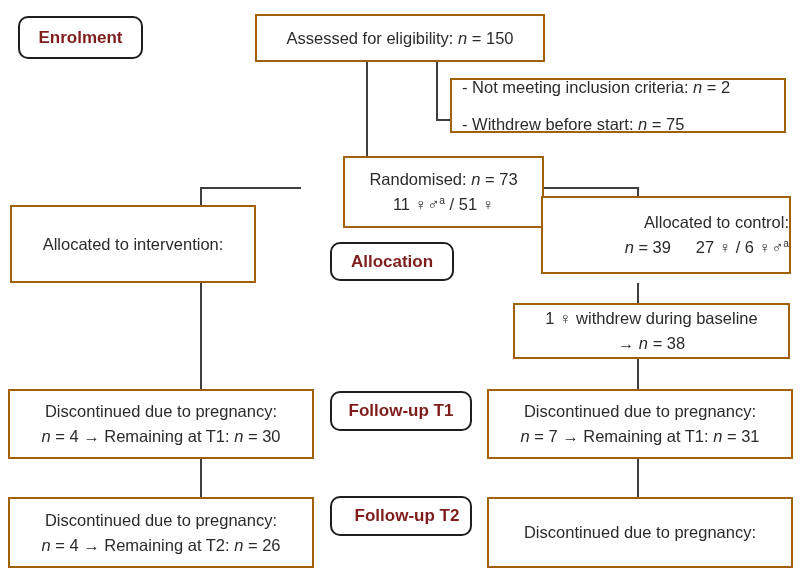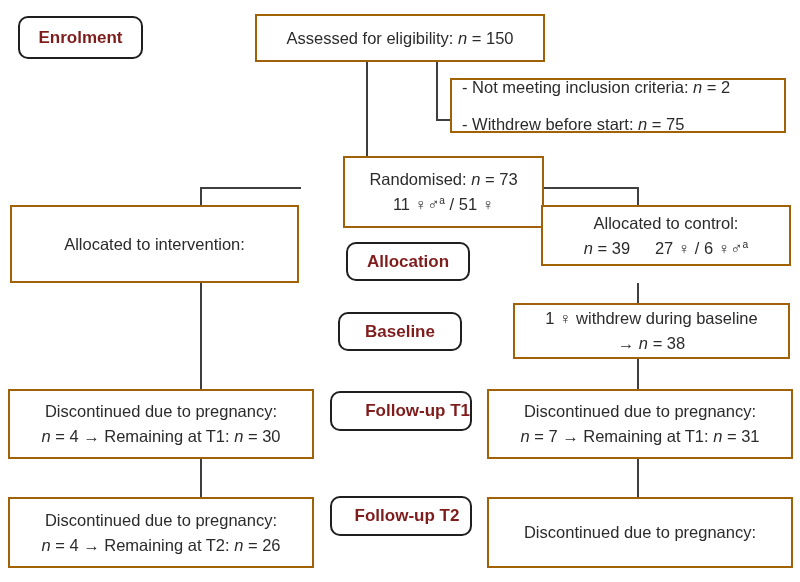--- a/index.html
+++ b/index.html
@@ -59,52 +59,49 @@
   <div class="vline" style="left:637px; top:187px; height:18px;"></div>
   <div class="vline" style="left:200px; top:283px; height:106px;"></div>
   <div class="vline" style="left:200px; top:459px; height:38px;"></div>
   <div class="vline" style="left:637px; top:283px; height:20px;"></div>
   <div class="vline" style="left:637px; top:359px; height:30px;"></div>
   <div class="vline" style="left:637px; top:459px; height:38px;"></div>
 
   <div class="stage" style="left:18px;  top:16px;  width:125px; height:43px;">
       <span>Enrolment</span>
     </div>
-  <div class="stage" style="left:346px; top:242px; width:124px; height:39px;">
+  <div class="stage" style="left:330px; top:242px; width:124px; height:39px;">
       <span>Allocation</span>
     </div>
-  <div class="stage" style="left:338px; top:312px; width:124px; height:39px;">
-      <span>Baseline</span>
-    </div>
-  <div class="stage" style="left:330px; top:391px; width:142px; height:40px;justify-content:flex-end;">
+  <div class="stage" style="left:330px; top:391px; width:142px; height:40px;">
       <span>Follow-up T1</span>
     </div>
   <div class="stage" style="left:330px; top:496px; width:142px; height:40px;padding-left:12px;">
       <span>Follow-up T2</span>
     </div>
 
   <div class="pbox" style="left:255px; top:14px; width:290px; height:48px;">
     <div class="bline"><span>Assessed for eligibility: </span><i>n</i><span> = 150</span></div>
   </div>
 
   <div class="pbox left-align" style="left:450px; top:78px; width:336px; height:55px;gap:12px;">
     <div class="bline"><span>- Not meeting inclusion criteria: </span><i>n</i><span> = 2</span></div>
     <div class="bline"><span>- Withdrew before start: </span><i>n</i><span> = 75</span></div>
   </div>
 
   <div class="pbox" style="left:301px; top:156px; width:201px; height:72px;margin-left:42px;">
     <div class="bline"><span>Randomised: </span><i>n</i><span> = 73</span></div>
     <div class="bline"><span>11 ♀♂</span><sup>a</sup><span> / 51 ♀</span></div>
   </div>
 
-  <div class="pbox" style="left:10px; top:205px; width:289px; height:78px;">
+  <div class="pbox" style="left:10px; top:205px; width:246px; height:78px;">
     <div class="bline"><span>Allocated to intervention:</span></div>
   </div>
 
-  <div class="pbox" style="left:541px; top:205px; width:250px; height:61px;">
+  <div class="pbox" style="left:541px; top:196px; width:250px; height:78px;align-items:flex-end;">
     <div class="bline"><span>Allocated to control:</span></div>
     <div class="bline"><i>n</i><span> = 39</span><span>  </span><span>27 ♀ / 6 ♀♂</span><sup>a</sup></div>
   </div>
 
   <div class="pbox" style="left:513px; top:303px; width:277px; height:56px;">
     <div class="bline"><span>1 ♀ withdrew during baseline</span></div>
     <div class="bline"><span>→ </span><i>n</i><span> = 38</span></div>
   </div>
 
   <div class="pbox" style="left:8px; top:389px; width:306px; height:70px;">

